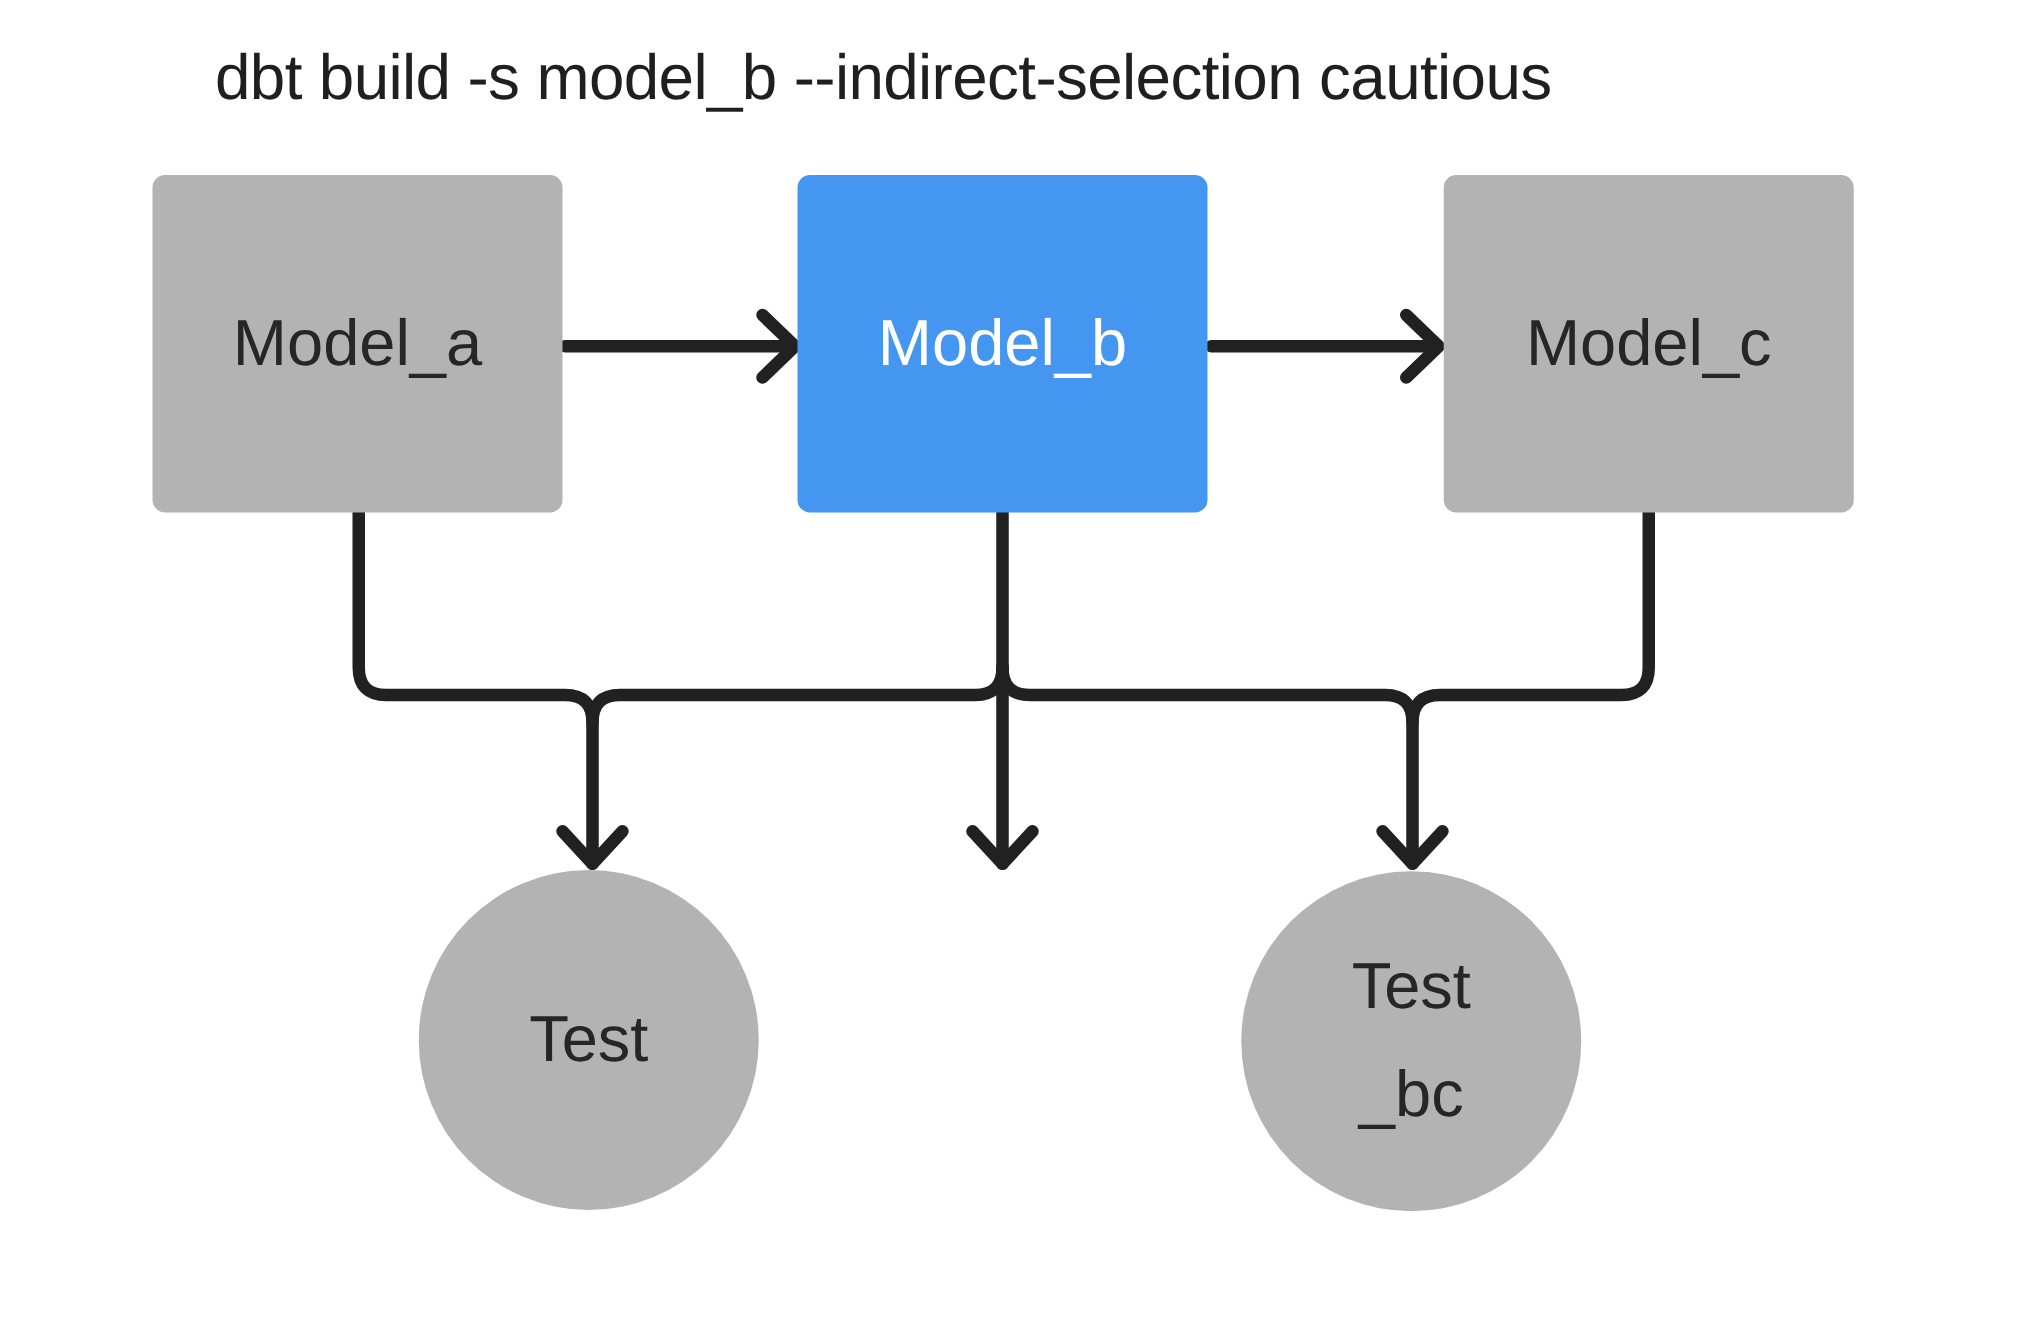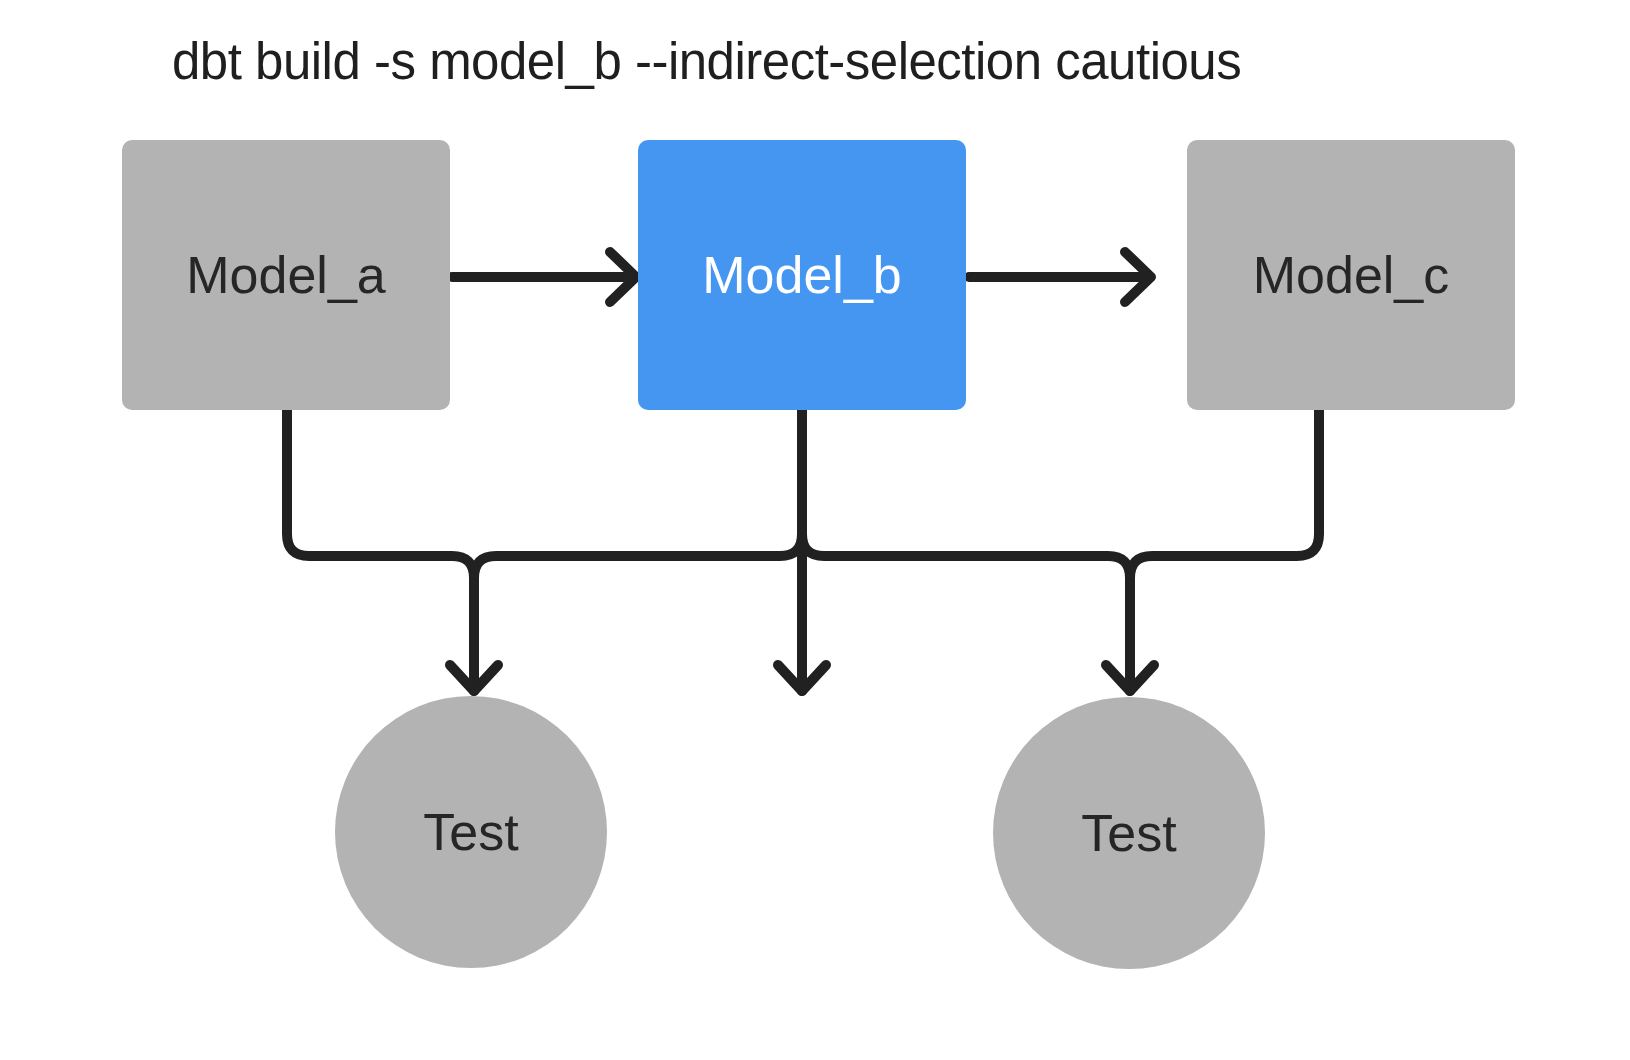--- a/index.html
+++ b/index.html
@@ -43,21 +43,21 @@
     height: 270px;
     border-radius: 10px;
     display: flex;
     align-items: center;
     justify-content: center;
     font-size: 52px;
     color: #262626;
   }
   .node-box.model-a { left: 122px; top: 140px; }
   .node-box.model-b { left: 638px; top: 140px; color: #ffffff; }
-  .node-box.model-c { left: 1155px; top: 140px; margin-left: 32px; }
+  .node-box.model-c { left: 1155px; top: 140px; }
   .node-circle {
     position: absolute;
     width: 272px;
     height: 272px;
     border-radius: 50%;
     display: flex;
     flex-direction: column;
     align-items: center;
     justify-content: center;
     text-align: center;
@@ -112,15 +112,16 @@
     <span>Model_c</span>
   </div>
 
   <div class="node-circle test-ab" style="background: rgb(179, 179, 179);">
     <span>Test</span>
   </div>
 
 
   <div class="node-circle test-bc" style="background: rgb(179, 179, 179);">
     <span>Test</span>
+    <span>_bc</span>
   </div>
 
 </div>
 
 </body></html>

